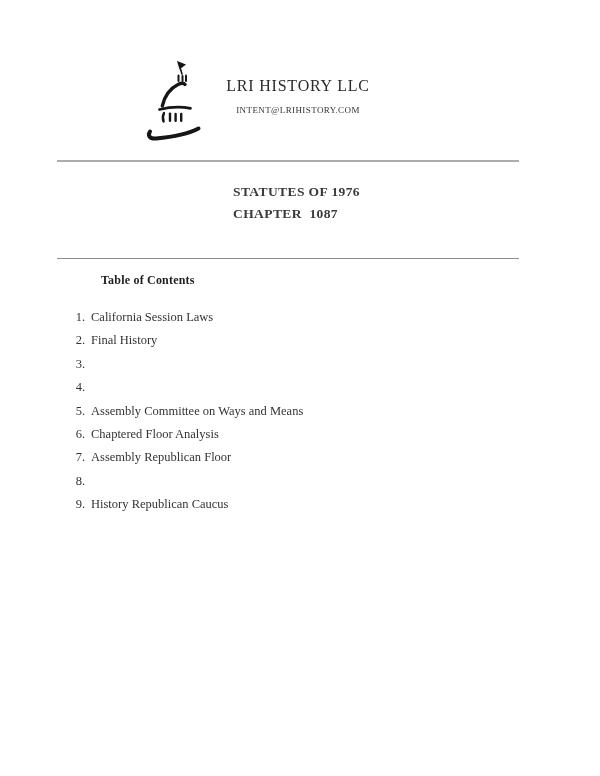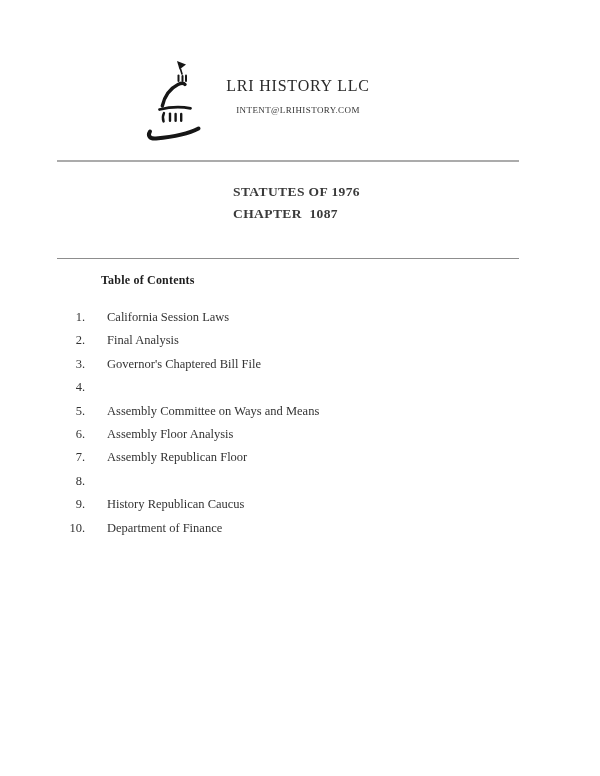--- a/index.html
+++ b/index.html
@@ -110,21 +110,21 @@
     line-height: 23.4px;
     font-size: 12.5px;
     color: #333333;
   }
   .toc-num {
     width: 28px;
     text-align: right;
     flex: 0 0 28px;
   }
   .toc-label {
-    margin-left: 22px;
+    margin-left: 6px;
     white-space: nowrap;
   }
 </style>
 </head>
 <body>
 
 <div class="page">
 
   <div class="logo">
     <svg width="75" height="85" viewBox="0 0 75 85" fill="none" xmlns="http://www.w3.org/2000/svg">
@@ -165,47 +165,42 @@
 
   <div class="toc-title">Table of Contents</div>
 
   <ol class="toc-list">
     <li class="toc-item">
       <span class="toc-num">1.</span>
       <span class="toc-label">California Session Laws</span>
     </li>
     <li class="toc-item">
       <span class="toc-num">2.</span>
-      <span class="toc-label">Final Analysis</span>
+      <span class="toc-label">Final History</span>
     </li>
     <li class="toc-item">
       <span class="toc-num">3.</span>
-      <span class="toc-label">Governor's Chaptered Bill File</span>
     </li>
     <li class="toc-item">
       <span class="toc-num">4.</span>
     </li>
     <li class="toc-item">
       <span class="toc-num">5.</span>
       <span class="toc-label">Assembly Committee on Ways and Means</span>
     </li>
     <li class="toc-item">
       <span class="toc-num">6.</span>
-      <span class="toc-label">Assembly Floor Analysis</span>
+      <span class="toc-label">Chaptered Floor Analysis</span>
     </li>
     <li class="toc-item">
       <span class="toc-num">7.</span>
       <span class="toc-label">Assembly Republican Floor</span>
     </li>
     <li class="toc-item">
       <span class="toc-num">8.</span>
     </li>
     <li class="toc-item">
       <span class="toc-num">9.</span>
       <span class="toc-label">History Republican Caucus</span>
     </li>
-    <li class="toc-item">
-      <span class="toc-num">10.</span>
-      <span class="toc-label">Department of Finance</span>
-    </li>
   </ol>
 
 </div>
 
 </body></html>

